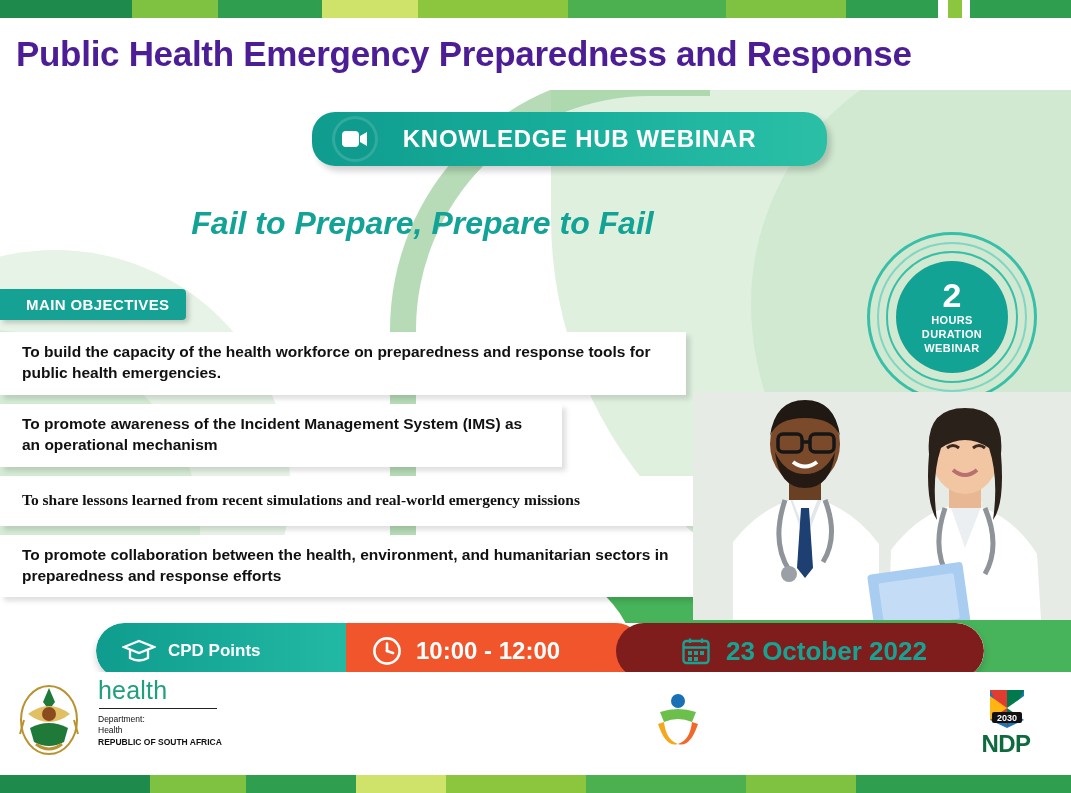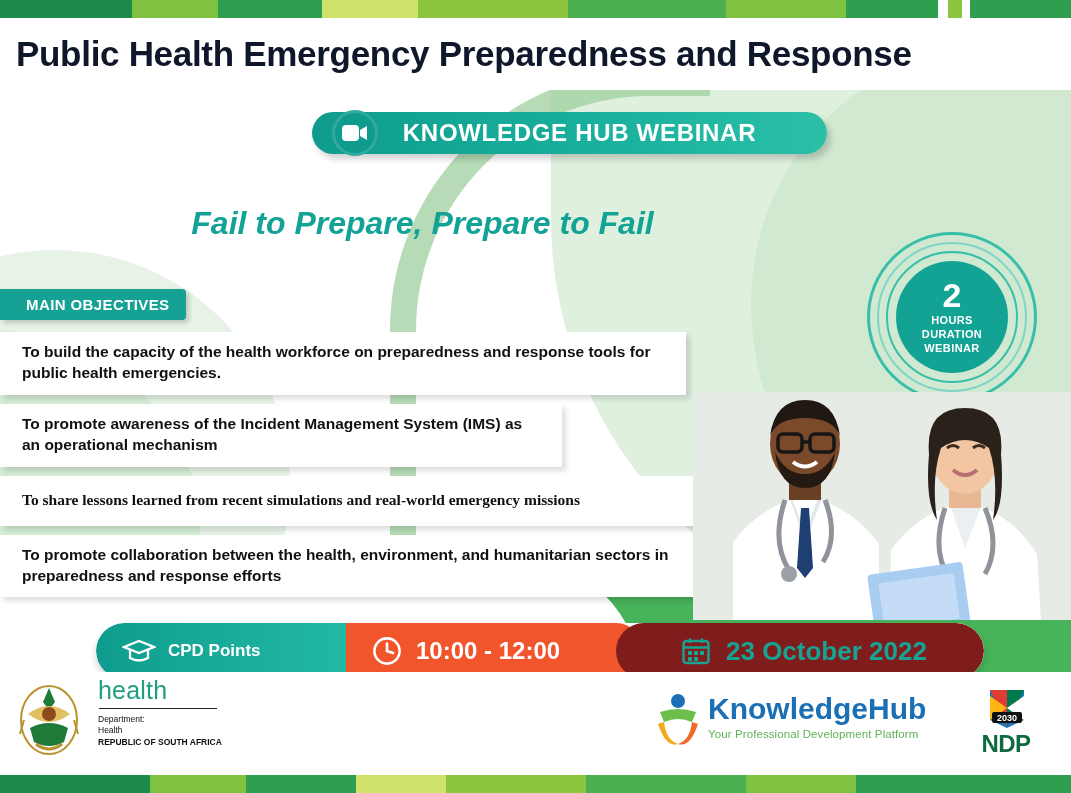--- a/index.html
+++ b/index.html
@@ -76,28 +76,28 @@
 
   
   .titlebar {
     position: absolute; left: 0; top: 18px; width: 1071px; height: 72px;
     background: #ffffff;
     display: flex; align-items: center;
   }
   .poster-title {
     margin: 0 0 0 16px;
     font-size: 35px; font-weight: bold; letter-spacing: -0.3px;
-    color: #0f172a;
+    color: #4c1d95;
     white-space: nowrap;
   }
 
   
   .webinar-pill {
     position: absolute; left: 312px; top: 112px;
-    height: 42px; width: 515px;
+    height: 54px; width: 515px;
     background: linear-gradient(90deg,#0f9c8e 0%, #19b09d 55%, #2bbfa6 100%);
     border-radius: 23px;
     display: flex; align-items: center;
     box-shadow: 4px 5px 6px rgba(0,0,0,.18);
   }
   .webinar-pill .cam-wrap {
     width: 46px; height: 46px; margin-left: 20px;
     border-radius: 50%;
     background: #0f9c8e;
     display: flex; align-items: center; justify-content: center;
@@ -421,26 +421,20 @@
       <div class="sm bold">REPUBLIC OF SOUTH AFRICA</div>
     </div>
 
     <div class="kh-logo">
       <svg width="52" height="56" viewBox="0 0 52 56">
         <circle cx="26" cy="9" r="7" fill="#1b6fb5"></circle>
         <path d="M8 20 Q26 14 44 20 L40 30 Q26 24 12 30 Z" fill="#6cbf4b"></path>
         <path d="M6 32 Q14 56 26 52 Q14 48 12 30 Z" fill="#f4a81d"></path>
         <path d="M46 32 Q38 56 26 52 Q38 48 40 30 Z" fill="#ef6a2a"></path>
       </svg>
-      <div class="kh-text">
-        <div class="kh-main">
-          <span>Knowledge</span><span>Hub</span>
-        </div>
-        <div class="kh-sub">Your Professional Development Platform</div>
-      </div>
     </div>
 
     <div class="ndp-logo">
       <svg width="92" height="74" viewBox="0 0 92 74">
         <g>
           <path d="M30 4 L64 4 L64 34 L47 42 L30 34 Z" fill="#1b74bc"></path>
           <path d="M30 4 L47 4 L47 40 Z" fill="#e03c31"></path>
           <path d="M64 4 L47 4 L47 40 Z" fill="#007a4d"></path>
           <path d="M30 10 L47 22 L30 34 Z" fill="#ffb612"></path>
           <path d="M64 10 L47 22 L64 34 Z" fill="#ffffff"></path>

